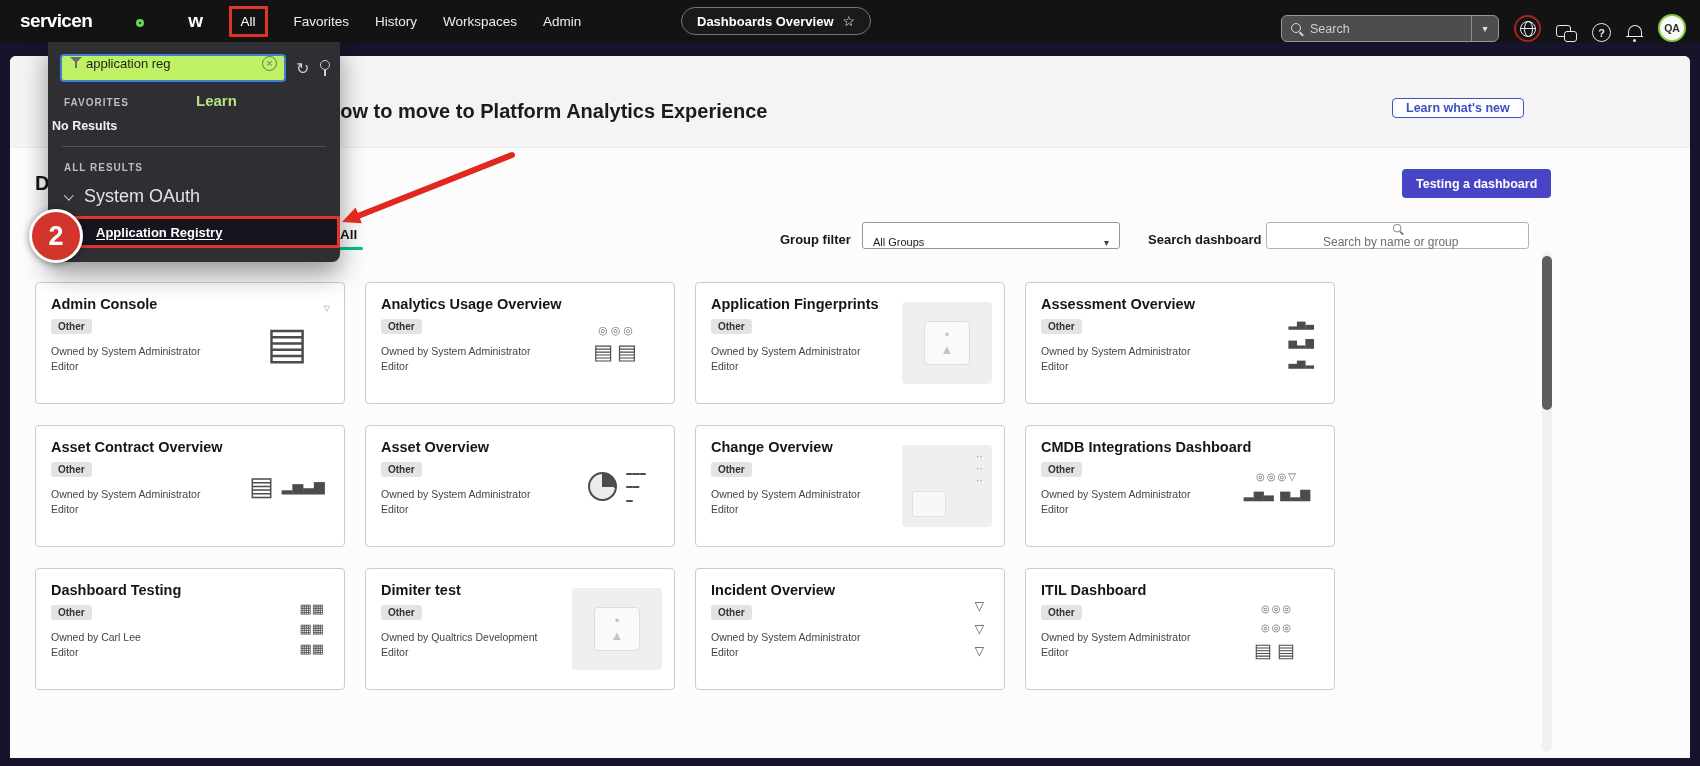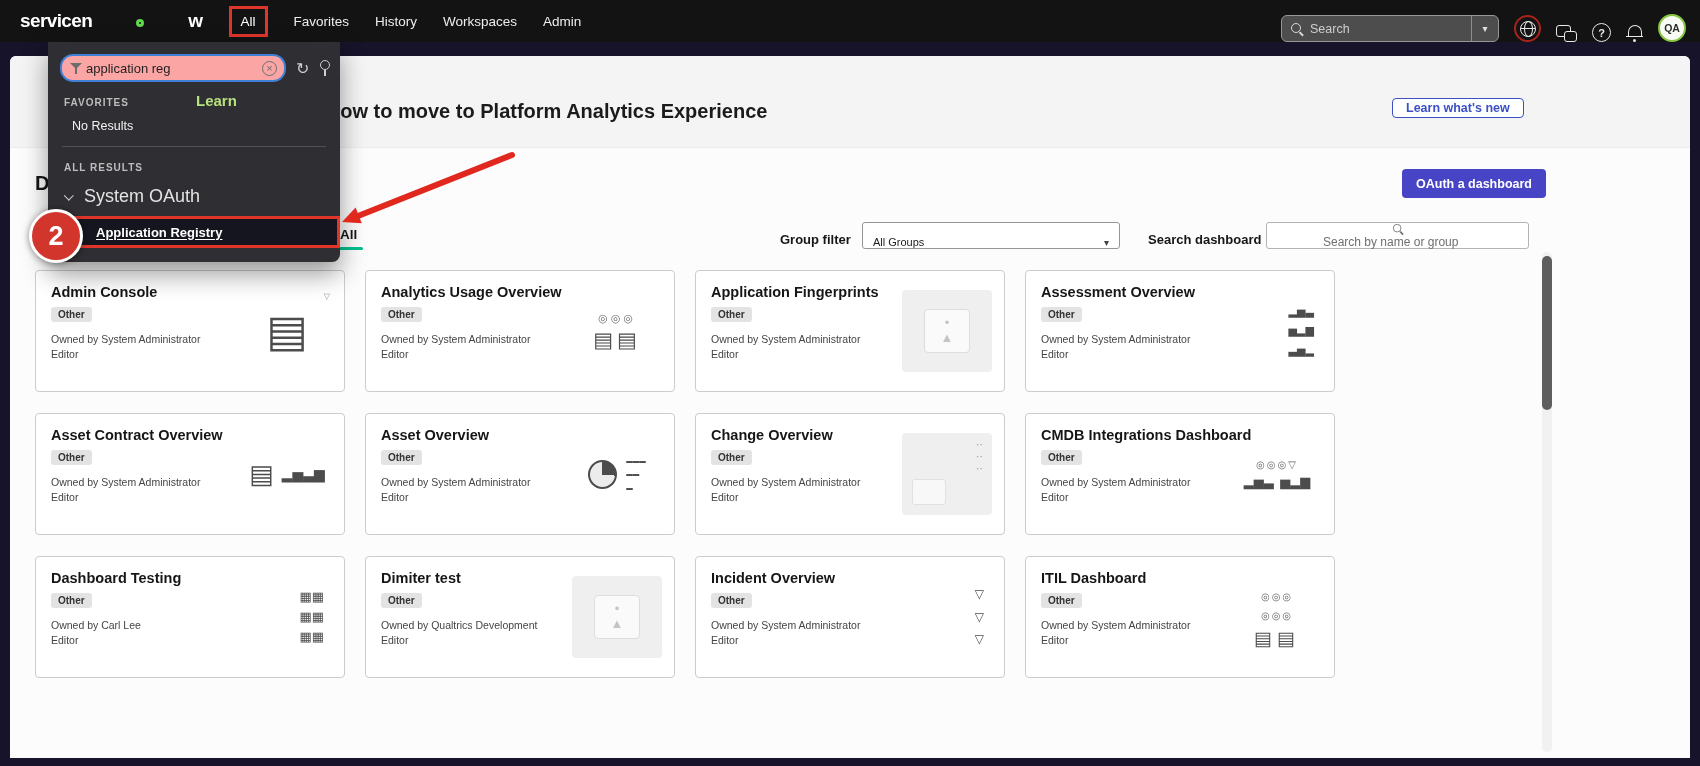--- a/index.html
+++ b/index.html
@@ -74,21 +74,21 @@
   .group-select .caret { margin-left:auto; color:#444; font-size:10px; }
   .caret::before { content:"\25BE"; }
 
   .search-dash-label { position:absolute; left:1138px; top:176px; font-size:13px; font-weight:bold; color:#161616; }
   .dash-search { position:absolute; left:1256px; top:166px; width:263px; height:27px; background:#fff; border:1px solid #b3b3b3; border-radius:3px; display:flex; align-items:center; padding:0 8px;flex-direction:column; }
   .dash-search .mag { color:#6f6f6f; flex:none; transform:scale(.85); }
   .dash-search input { flex:1; min-width:0; border:0; outline:none; font-size:12px; color:#333; padding-left:6px; background:transparent; font-family:"Liberation Sans",sans-serif; }
   .dash-search input::placeholder { color:#6f6f6f; }
 
   
-  .cards { position:absolute; left:25px; top:214px; display:grid; grid-template-columns:repeat(4,310px); grid-auto-rows:122px; column-gap:20px; row-gap:21px; }
+  .cards { position:absolute; left:25px; top:226px; display:grid; grid-template-columns:repeat(4,310px); grid-auto-rows:122px; column-gap:20px; row-gap:21px; }
   .card { position:relative; background:#fff; border:1px solid #cccccc; border-radius:4px; padding:13px 15px; cursor:pointer; }
   .card-title { font-size:14.5px; font-weight:bold; color:#161616; }
   .badge { display:inline-block; margin-top:7px; background:#e3e3e3; color:#333; font-size:10px; font-weight:bold; padding:2px 7px; border-radius:3px; }
   .card-owner { margin-top:10px; font-size:10.5px; color:#454545; line-height:1.45; }
   .card-role { font-size:10.5px; color:#454545; line-height:1.45; }
 
   .thumb { position:absolute; right:12px; top:50%; transform:translateY(-50%); width:90px; height:82px;
     display:flex; flex-direction:column; align-items:center; justify-content:center; gap:4px; color:#555; }
   .t-right { align-items:flex-end; padding-right:8px; }
 
@@ -128,35 +128,35 @@
   .t-circles-tables2::after { content:"\25A4 \25A4"; font-size:19px; line-height:1; letter-spacing:5px; color:#4c4c4c; }
 
   
   .scroll-track { position:absolute; left:1532px; top:196px; width:10px; height:500px; background:#f1f1f1; border-radius:5px; }
   .scroll-thumb { position:absolute; left:0; top:4px; width:10px; height:154px; background:#5e5e5e; border-radius:5px; cursor:pointer; }
 
   
   .menu-panel { position:absolute; left:48px; top:42px; width:292px; height:220px; background:#2f2f33;
     border-radius:0 0 8px 8px; box-shadow:0 12px 26px rgba(0,0,0,.4); z-index:100; }
   .filter-row { display:flex; align-items:center; padding:12px 12px 0 12px; gap:10px; }
-  .filter-input { flex:1; display:flex; align-items:center; height:28px; background:#fca5a5; border:2px solid #3f7fd4; border-radius:13px; }
+  .filter-input { flex:1; display:flex; align-items:flex-start; height:28px; background:#bef264; border:2px solid #3f7fd4; border-radius:4px; }
   .funnel-icon { position:relative; width:12px; height:13px; margin:0 4px 0 8px; flex:none; }
   .funnel-icon::before { content:""; position:absolute; top:1px; left:0; border-left:6px solid transparent; border-right:6px solid transparent; border-top:6px solid #6d6d6d; }
   .funnel-icon::after { content:""; position:absolute; top:6px; left:5px; width:2px; height:6px; background:#6d6d6d; }
   .filter-input input { flex:1; min-width:0; border:0; outline:none; font-size:13px; color:#1f1f1f; background:transparent; font-family:"Liberation Sans",sans-serif; }
   .clear-btn { flex:none; width:15px; height:15px; border:1.2px solid #6e6e6e; border-radius:50%; display:flex; align-items:center; justify-content:center; margin-right:7px; cursor:pointer; }
   .clear-btn::before { content:"\00D7"; color:#6e6e6e; font-size:11px; line-height:1; }
   .refresh-icon { cursor:pointer; flex:none; }
   .refresh-icon::before { content:"\21BB"; color:#cfcfcf; font-size:16px; }
   .pin-icon { position:relative; width:11px; height:17px; cursor:pointer; flex:none; }
   .pin-icon::before { content:""; position:absolute; top:0; left:1px; width:8px; height:8px; border:1.6px solid #cfcfcf; border-radius:50%; }
   .pin-icon::after { content:""; position:absolute; top:10px; left:5px; width:1.6px; height:6px; background:#cfcfcf; }
 
   .menu-section-header { margin:15px 16px 0 16px; color:#bdbdbd; font-size:10px; font-weight:bold; letter-spacing:1px; }
-  .menu-empty { margin:11px 16px 0 24px; color:#f2f2f2; font-size:12.5px; }
+  .menu-empty { margin:11px 16px 0 4px; color:#f2f2f2; font-size:12.5px;font-weight:bold; }
   .menu-divider { margin:13px 14px 0 14px; height:1px; background:#525252; }
   .menu-group { margin:13px 16px 0 14px; display:flex; align-items:center; color:#e3e3e3; font-size:18px; cursor:pointer; }
   .chev { width:7px; height:7px; border-left:1.6px solid #cfcfcf; border-bottom:1.6px solid #cfcfcf; transform:rotate(-45deg) translateY(-1px); display:inline-block; margin:0 11px 0 4px; }
   .menu-selected { margin-top:9px; height:32px; background:#15151f; border:3px solid #e0352b; display:flex; align-items:center; padding-left:45px; cursor:pointer; }
   .menu-selected span { color:#fff; font-size:13px; font-weight:bold; text-decoration:underline; text-underline-offset:2px; }
 
   
   .banner-learn-overlay { position:absolute; left:196px; top:92px; z-index:112; color:#b7e07e; font-size:15px; font-weight:bold; }
 
   
@@ -175,20 +175,24 @@
       <span class="logo-o"></span>
       <span>w</span>
     </div>
     <span class="nav-item red-boxed">All</span>
     <span class="nav-item">Favorites</span>
     <span class="nav-item">History</span>
     <span class="nav-item">Workspaces</span>
     <span class="nav-item">Admin</span>
   </div>
 
+  <div class="context-pill">
+    <span class="context-pill-label">Dashboards Overview</span>
+    <span class="star-icon"></span>
+  </div>
 
   <div class="nav-right">
     <div class="nav-search">
       <span class="mag"></span>
       <input placeholder="Search" style="">
       <span class="search-caret"></span>
     </div>
     <div class="globe-ring">
         <span class="globe"></span>
       </div>
@@ -202,21 +206,21 @@
 </header>
 
 <main class="canvas">
   <section class="banner">
     <div class="banner-title">Learn how to move to Platform Analytics Experience</div>
     <button class="learn-btn">Learn what's new</button>
   </section>
 
   <h1 class="page-title">Dashboards</h1>
 
-  <button class="create-btn">OAuth a dashboard</button>
+  <button class="create-btn">Testing a dashboard</button>
 
   <div class="tab-all">All</div>
 
   <div class="group-filter-label">Group filter</div>
   <div class="group-select">
     <span>All Groups</span>
     <span class="caret"></span>
   </div>
 
   <div class="search-dash-label">Search dashboard</div>

